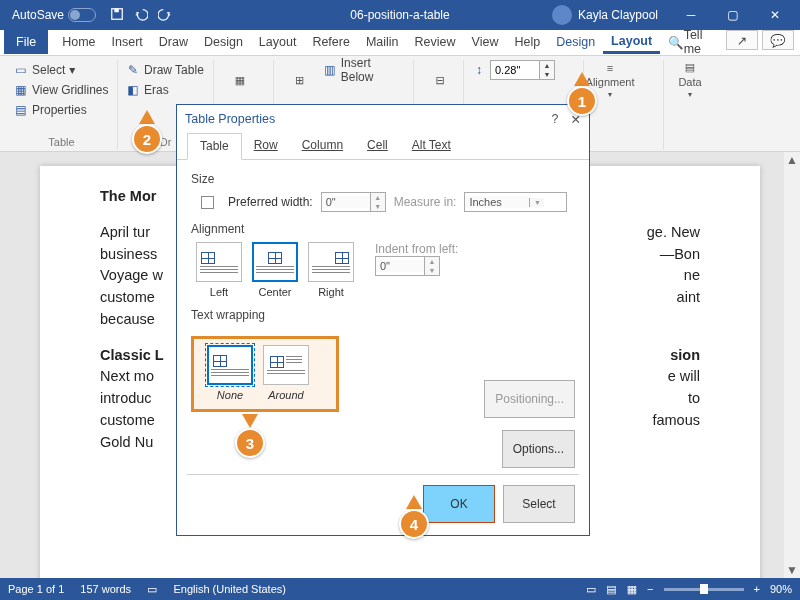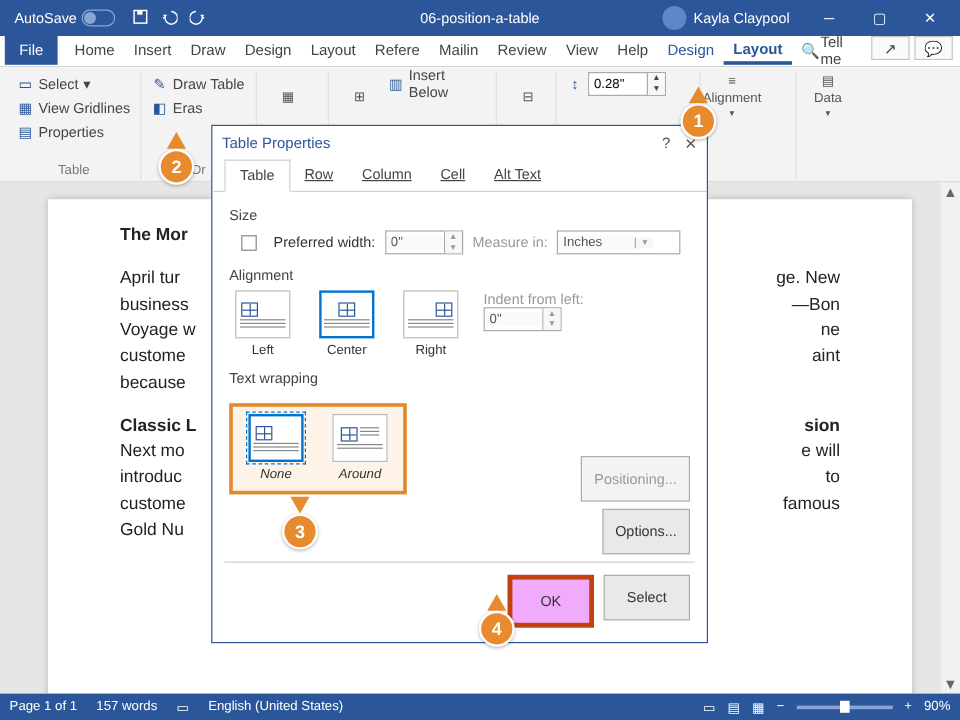--- a/index.html
+++ b/index.html
@@ -59,35 +59,35 @@
   .dlg-title { height: 28px; display: flex; align-items: center; padding: 0 8px; color: #2b579a; font-size: 12.5px;}
   .dlg-title .dlg-right { margin-left: auto; display: flex; gap: 12px; color: #555;}
   .dlg-tabs { display: flex; gap: 0; padding: 0 10px; border-bottom: 1px solid #d0d0d0;}
   .dlg-tab { padding: 5px 12px 6px; color: #444; text-decoration: underline; text-underline-offset: 1px;}
   .dlg-tab.active { border: 1px solid #d0d0d0; border-bottom: 1px solid #fff; margin-bottom: -1px; text-decoration: none; background: #fff;}
   .dlg-body { padding: 8px 14px 4px; flex: 1; position: relative;}
   .fieldset-label { font-size: 12px; color: #444; margin: 4px 0 6px;}
   .ck { width: 13px; height: 13px; border: 1px solid #888; display: inline-block; margin-right: 6px; vertical-align: -2px; background:#fff;}
   .dim { color: #999;}
   .align-row { display: flex; gap: 16px; align-items: flex-start; margin-top: 4px;}
-  .align-opts { display: flex; gap: 14px; text-align: right;}
+  .align-opts { display: flex; gap: 0; text-align: right;}
   .opt { display: flex; flex-direction: column; align-items: center; width: 56px;}
   .opt .thumb { width: 46px; height: 40px; border: 1px solid #bbb; background: #fff; display:flex; flex-direction:column; align-items:center; justify-content:center; gap:2px; padding:4px;}
   .opt.selected .thumb { border: 2px solid #0173cf;}
   .opt.selected-dashed .thumb { outline: 1px dashed #0173cf; outline-offset: 1px;}
   .opt .cap { font-size: 11px; margin-top: 4px;}
   .tbl-mini { width: 14px; height: 12px; border: 1.5px solid #2b579a; position: relative;}
   .tbl-mini::before, .tbl-mini::after { content:""; position:absolute; background:#2b579a;}
   .tbl-mini::before { left:50%; top:0; bottom:0; width:1px;}
   .tbl-mini::after { top:50%; left:0; right:0; height:1px;}
   .lines { width: 38px; display:flex; flex-direction:column; gap:2px;}
   .lines span { height:1px; background:#888;}
   .wrap-sect { border: 3px solid #e08a2c; background: #fdf3e8; padding: 6px 8px 8px; width: 148px; margin-top: 8px; font-style: italic;}
   .btn { height: 22px; padding: 18px 10px; border: 1px solid #adadad; background: #e9e9e9; font-size: 12px; display: inline-flex; align-items:center; justify-content:center;}
-  .btn.default { border: 4px solid #c2410c; background: #f0abfc;}
+  .btn.default { border: 1px solid #c2410c; background: #7dd3fc;}
   .btn.disabled { color: #999; background: #f3f3f3;}
   .dlg-bottom { display: flex; justify-content: flex-end; gap: 8px; padding: 10px 14px 12px;}
 
   
   .callout { position: absolute; width: 34px; height: 46px; z-index: 80; pointer-events: none;}
   .callout .circ { width: 30px; height: 30px; border-radius: 50%; background: #e88b2e; color: #fff; font-weight: 700; font-size: 15px; display: flex; align-items: center; justify-content: center; border: 2px solid #fff; box-shadow: 0 1px 3px rgba(0,0,0,.3);}
   .callout .tail { width: 0; height: 0; border-left: 8px solid transparent; border-right: 8px solid transparent; border-bottom: 14px solid #e88b2e; margin-left: 7px; margin-top: -4px; transform: rotate(180deg);}
   .callout.up .tail { transform: none; margin-top: 0;}
   .callout.up { display:flex; flex-direction:column-reverse;}
 </style>

